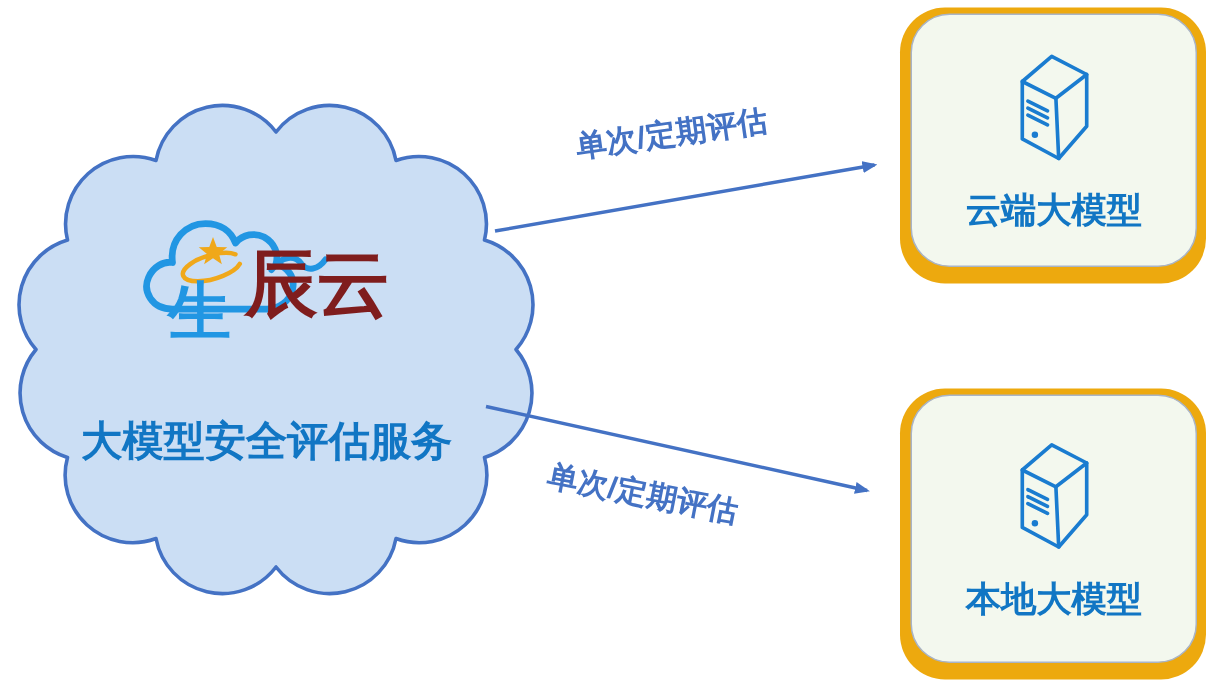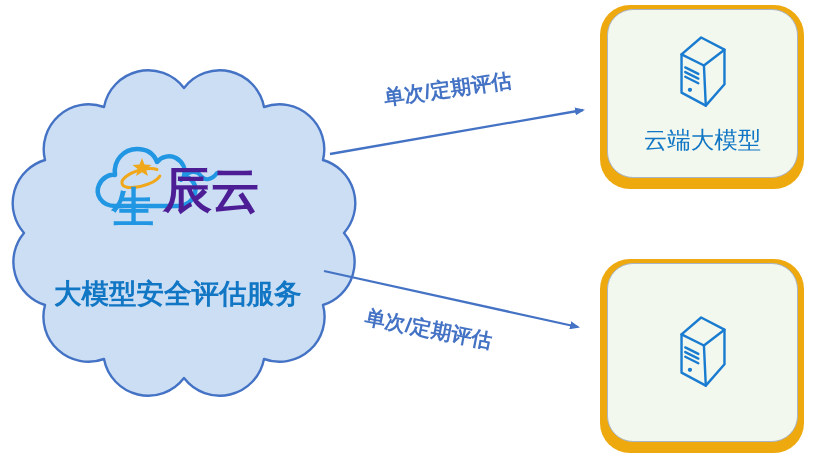--- a/index.html
+++ b/index.html
@@ -34,21 +34,21 @@
   
   .logo { position: absolute; left: 93px; top: 142px; width: 170px; height: 95px; }
   .logo-svg { position: absolute; left: 0; top: 0; }
   .logo-head {
     position: absolute; left: 19px; top: 45px;
     font-size: 42px; font-weight: bold; color: #2196e3; line-height: 1;
     white-space: nowrap;
   }
   .logo-tail {
     position: absolute; left: 70px; top: 24px;
-    font-size: 49px; font-weight: bold; color: #4c1d95; line-height: 1;
+    font-size: 49px; font-weight: bold; color: #7f1d1d; line-height: 1;
     letter-spacing: -1px; white-space: nowrap;
   }
 
   
   .arrows-svg { position: absolute; left: 0; top: 0; pointer-events: none; }
   .flow-line { stroke: #4472c4; stroke-width: 2.3; fill: none; }
   .arrow-label {
     position: absolute;
     font-size: 20.5px;
     font-weight: bold;
@@ -79,21 +79,21 @@
     flex-direction: column;
     align-items: center;
     justify-content: center;
     gap: 9px;
   }
   .server-icon-svg { width: 76px; height: 84px; }
   .server-stroke { stroke: #1a7cd0; stroke-width: 2.6; fill: none; stroke-linejoin: round; stroke-linecap: round; }
   .server-fill { fill: #1a7cd0; }
   .model-label {
     font-size: 23.5px;
-    font-weight: normal;
+    font-weight: bold;
     color: #1176c4;
     white-space: nowrap;
   }
 </style>
 </head>
 <body>
 
 <div id="canvas">
 
   <svg class="cloud-svg" width="356" height="330" viewBox="0 0 356 330" aria-hidden="true">
@@ -157,16 +157,17 @@
     <div class="model-box-inner">
       <svg class="server-icon-svg" viewBox="0 0 80 90" aria-hidden="true">
         <path class="server-stroke" d="M17,25 L38,7 L63,20 L63,57 L43,80 L17,66 Z"></path>
         <path class="server-stroke" d="M17,25 L41,37 L63,20"></path>
         <path class="server-stroke" d="M41,37 L43,80"></path>
         <path class="server-stroke" stroke-width="2.2" d="M21,39 L35,46"></path>
         <path class="server-stroke" stroke-width="2.2" d="M21,44 L35,51"></path>
         <path class="server-stroke" stroke-width="2.2" d="M21,49 L35,56"></path>
         <circle class="server-fill" cx="26" cy="63" r="2.3"></circle>
       </svg>
+      <div class="model-label">本地大模型</div>
     </div>
   </div>
 
 </div>
 
 </body></html>

